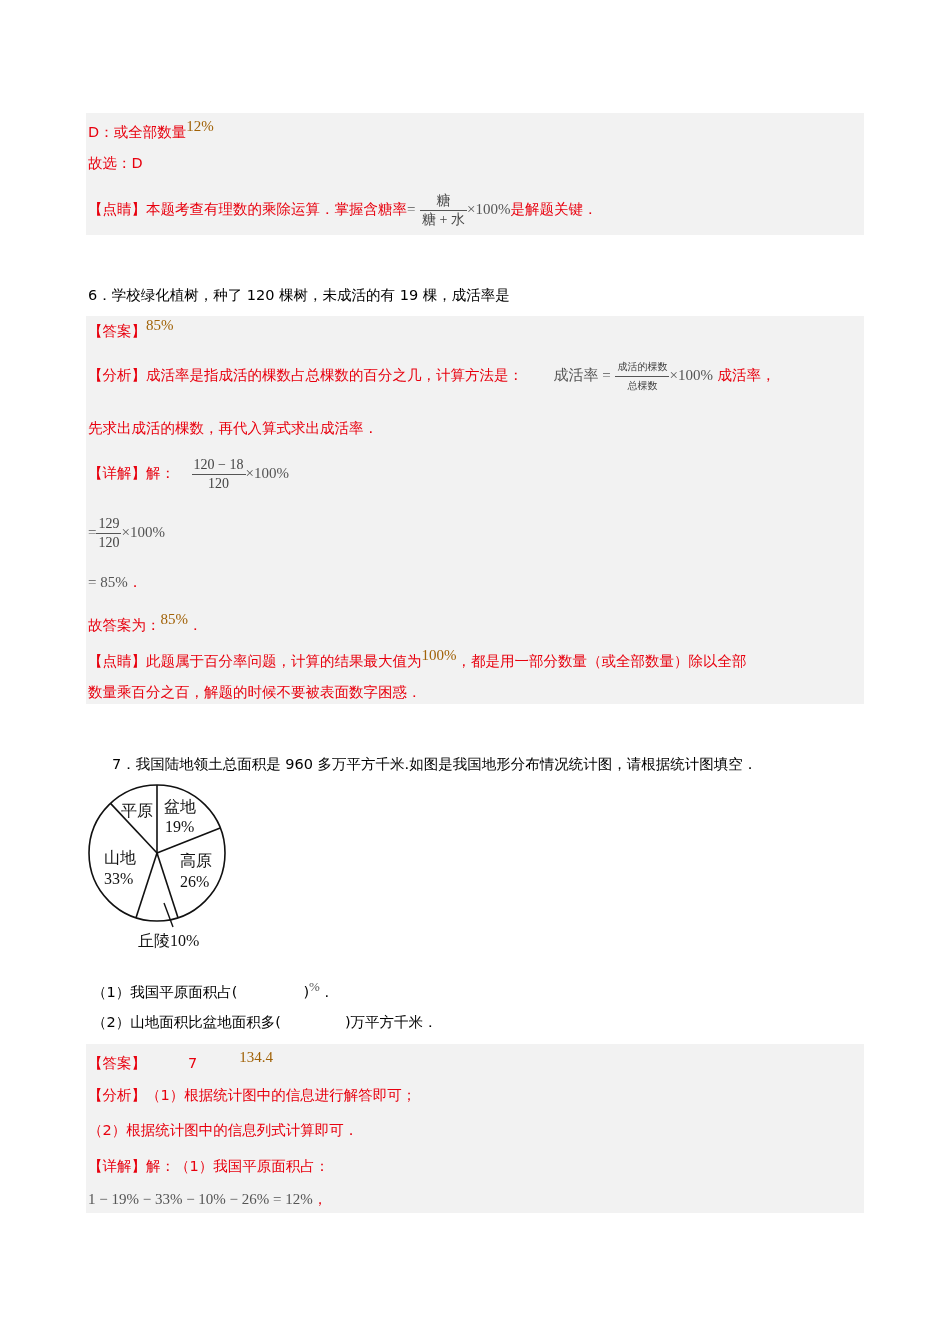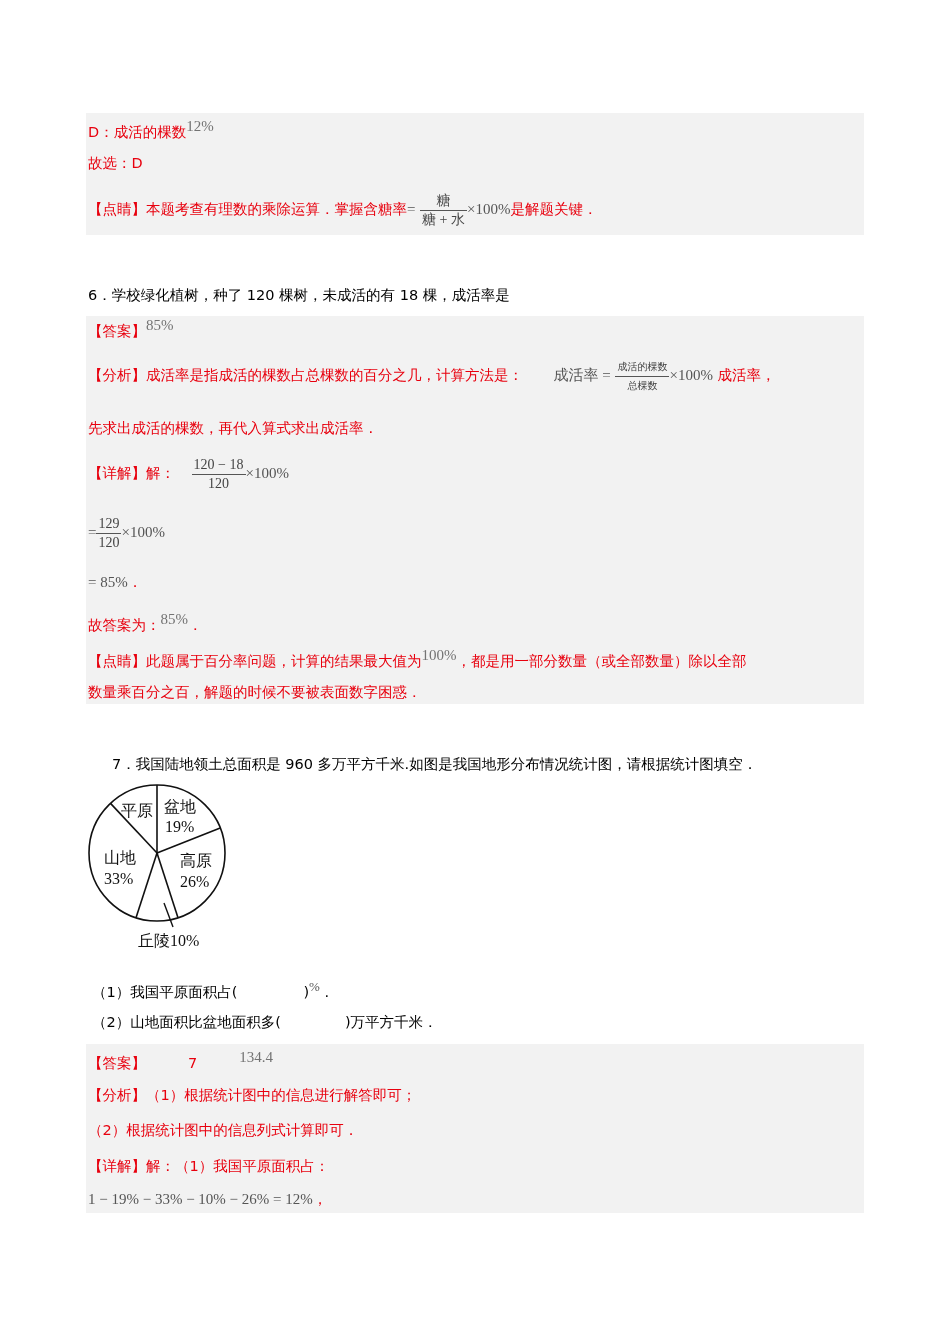--- a/index.html
+++ b/index.html
@@ -1,47 +1,47 @@
 <!DOCTYPE html>
 <html><head>
 <meta charset="utf-8">
 <style>
   html, body { margin: 0; padding: 0; background: #ffffff; }
   body { width: 950px; height: 1344px; position: relative; overflow: hidden;
          font-family: "DejaVu Sans", "Liberation Sans", sans-serif; color: #000; }
   .box { position: absolute; left: 86px; width: 778px; background: #f2f2f2; }
   .line { position: absolute; left: 88px; font-size: 14.5px; line-height: 20px; white-space: nowrap; }
   .red { color: #e8000e; }
-  .math { font-family: "Liberation Serif", "DejaVu Serif", serif; color: #737373; font-size: 15px; }
+  .math { font-family: "Liberation Serif", "DejaVu Serif", serif; color: #a16207; font-size: 15px; }
   .mathsm { font-family: "Liberation Serif", "DejaVu Serif", serif; color: #555; font-size: 15px; }
   .frac { display: inline-block; vertical-align: middle; text-align: center; font-family: "Liberation Serif", "DejaVu Serif", serif; color: #444; font-size: 14px; line-height: 18px; }
   .frac .num { display: block; padding: 0 2px; border-bottom: 1px solid #555; }
   .frac .den { display: block; padding: 0 2px; }
   .sup { vertical-align: 6px; }
   .blank { display: inline-block; }
   .q { color: #000; font-size: 14.5px; }
   svg text { font-family: "Liberation Serif", "DejaVu Serif", serif; }
 </style>
 </head>
 <body>
 
 <div class="box" style="top:113px; height:122px;"></div>
 
 <div class="line red" style="top:116px;">
-  <span>D：成活的棵数</span><span class="math sup">12%</span>
+  <span>D：或全部数量</span><span class="math sup">12%</span>
 </div>
 
 <div class="line red" style="top:153px;">故选：D</div>
 
 <div class="line" style="top:190px; line-height:38px;">
   <span class="red">【点睛】</span><span class="red">本题考查有理数的乘除运算．掌握含糖率</span><span class="mathsm">=</span>
   <span class="frac"><span class="num">糖</span><span class="den">糖 + 水</span></span><span class="mathsm">×100%</span><span class="red">是解题关键．</span>
 </div>
 
-<div class="line q" style="top:285px;">6．学校绿化植树，种了 120 棵树，未成活的有 18 棵，成活率是</div>
+<div class="line q" style="top:285px;">6．学校绿化植树，种了 120 棵树，未成活的有 19 棵，成活率是</div>
 
 <div class="box" style="top:316px; height:388px;"></div>
 
 <div class="line" style="top:315px;">
   <span class="red">【答案】</span><span class="math sup">85%</span>
 </div>
 
 <div class="line" style="top:352px; line-height:46px;">
   <span class="red">【分析】</span><span class="red">成活率是指成活的棵数占总棵数的百分之几，计算方法是：</span>
   <span class="mathsm" style="margin-left:26px;">成活率 =</span>

